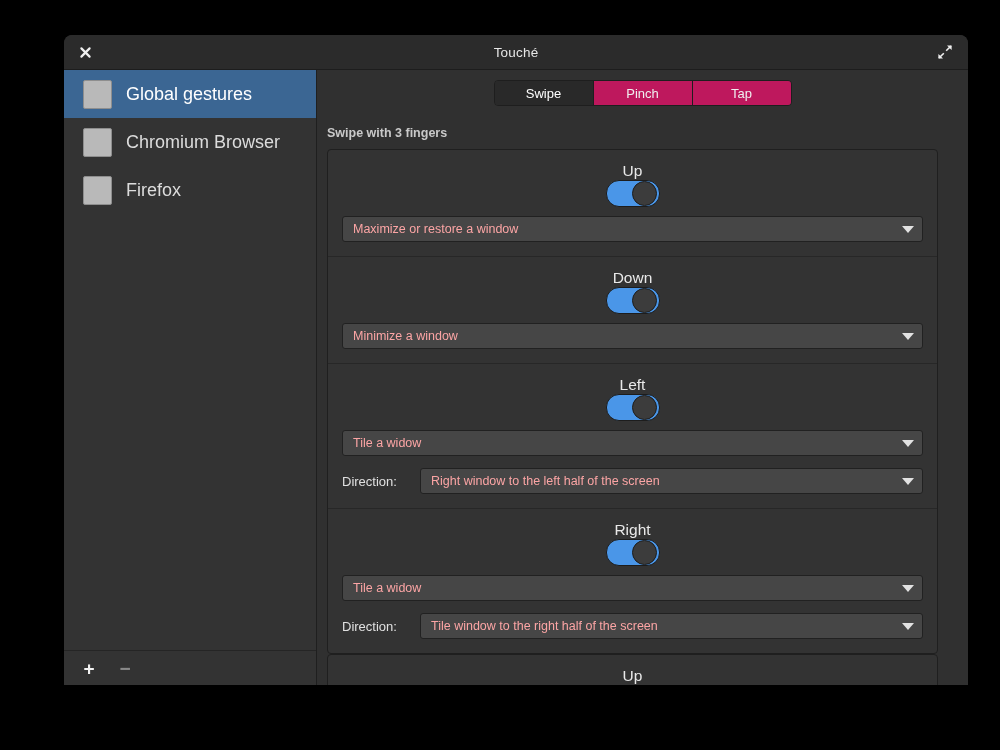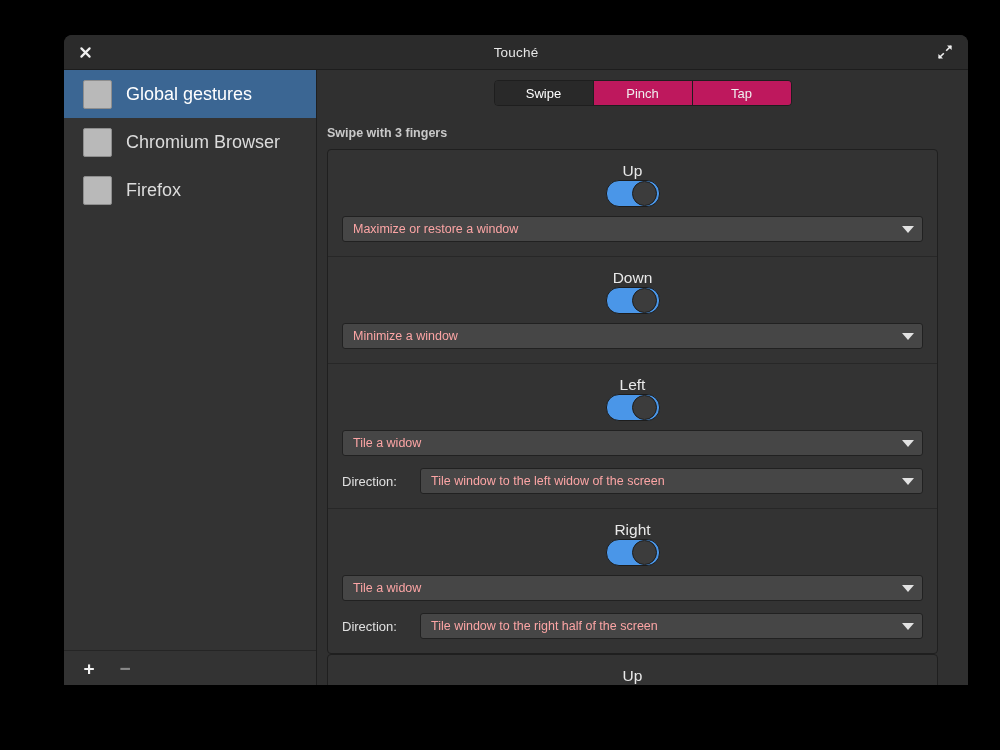--- a/index.html
+++ b/index.html
@@ -396,21 +396,21 @@
                   <span class="knob"></span>
                 </div>
               </div>
               <div class="combo">
                 <span class="ctext">Tile a widow</span>
                 <span class="arrow"></span>
               </div>
               <div class="direction-row">
                 <span class="direction-label">Direction:</span>
                 <div class="combo">
-                  <span class="ctext">Tile window to the left widow of the screen</span>
+                  <span class="ctext">Right window to the left half of the screen</span>
                   <span class="arrow"></span>
                 </div>
               </div>
             </div>
 
             <div class="gblock">
               <div class="grow-head">
                 <span class="gname">Right</span>
                 <div class="toggle on">
                   <span class="knob"></span>

